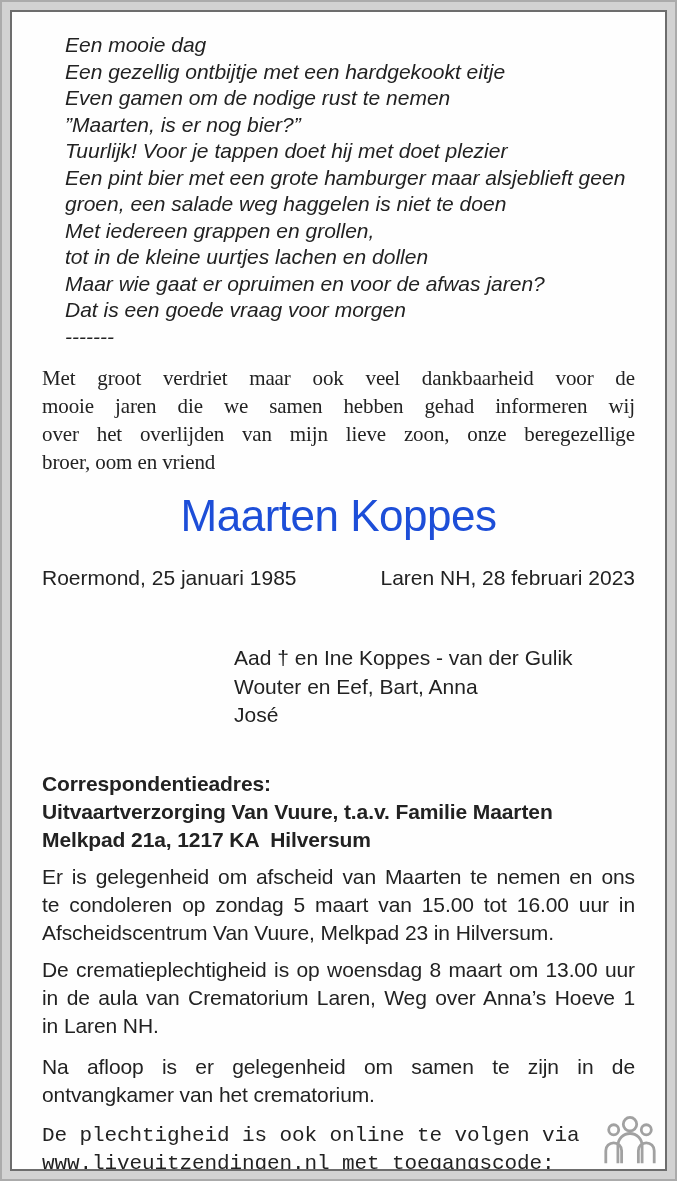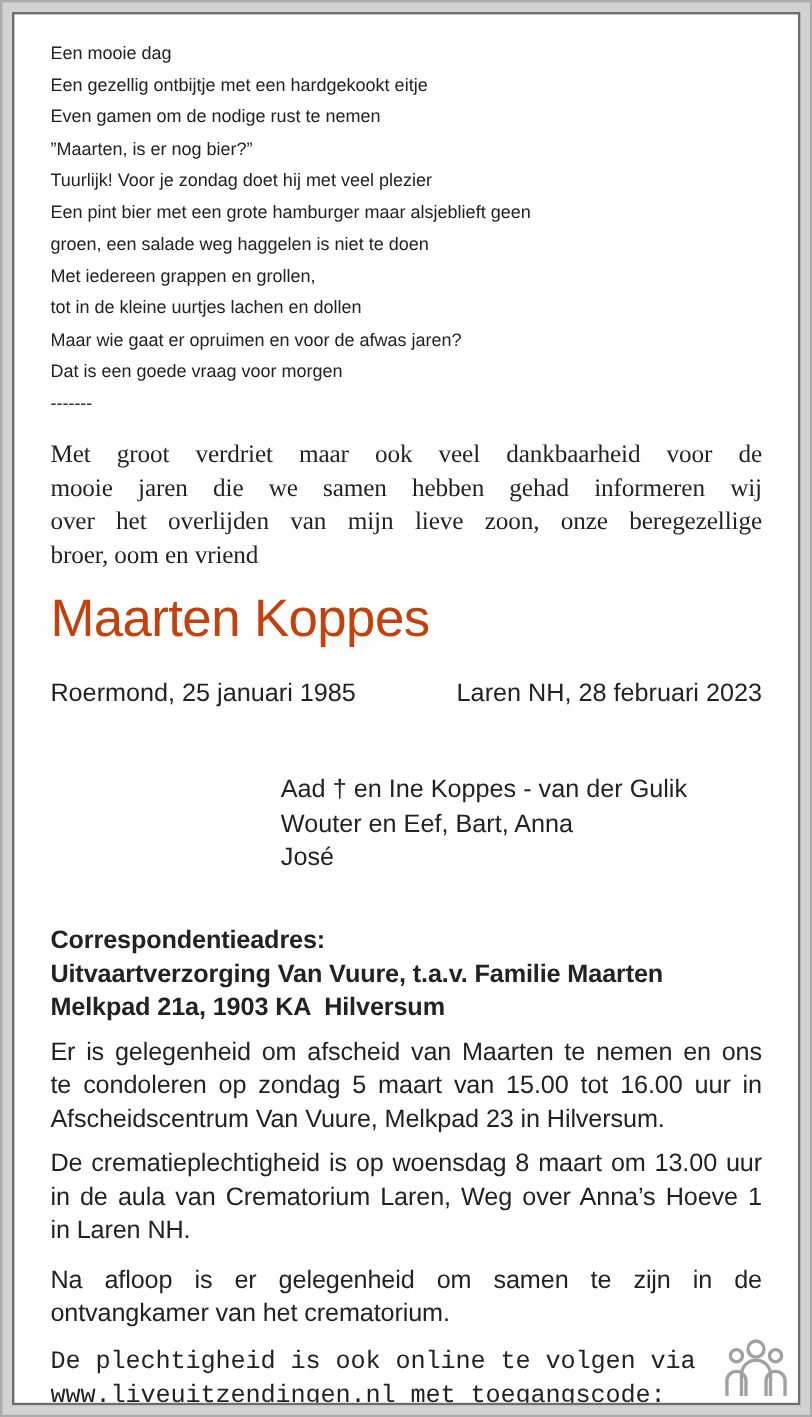--- a/index.html
+++ b/index.html
@@ -20,43 +20,43 @@
     position: absolute;
     inset: 8px;
     box-sizing: border-box;
     background: #fefefe;
     border: 2px solid #6d6d6d;
     padding: 20px 30px 0 30px;
     overflow: hidden;
   }
 
   
-  .poem { font-size: 15px; line-height: 26.5px; }
+  .poem { font-style: italic; font-size: 21px; line-height: 26.5px; margin-left: 23px; }
   .pline { white-space: nowrap; }
 
   
   .para { font-size: 21px; line-height: 28px; letter-spacing: -0.1px; }
   .line  { white-space: pre-wrap; }
   .jline {
     text-align: justify;
     text-align-last: justify;
     height: 28px;
     overflow: hidden;
     white-space: normal;
   }
 
   .announcement { margin-top: 14px; font-family: Liberation Serif, serif; }
 
   .name {
     margin-top: 14px;
     font-size: 44px;
     line-height: 52px;
     letter-spacing: -0.5px;
-    text-align: left;
-    color: #c2410c;
+    text-align: center;
+    color: #1d4ed8;
   }
 
   .dates {
     margin-top: 22px;
     display: flex;
     justify-content: space-between;
     font-size: 21px;
     line-height: 28px;
   }
 
@@ -83,21 +83,21 @@
 <body>
 
 <div class="page">
   <div class="card">
 
     <div class="poem">
       <div class="pline">Een mooie dag</div>
       <div class="pline">Een gezellig ontbijtje met een hardgekookt eitje</div>
       <div class="pline">Even gamen om de nodige rust te nemen</div>
       <div class="pline">”Maarten, is er nog bier?”</div>
-      <div class="pline">Tuurlijk! Voor je zondag doet hij met veel plezier</div>
+      <div class="pline">Tuurlijk! Voor je tappen doet hij met doet plezier</div>
       <div class="pline">Een pint bier met een grote hamburger maar alsjeblieft geen</div>
       <div class="pline">groen, een salade weg haggelen is niet te doen</div>
       <div class="pline">Met iedereen grappen en grollen,</div>
       <div class="pline">tot in de kleine uurtjes lachen en dollen</div>
       <div class="pline">Maar wie gaat er opruimen en voor de afwas jaren?</div>
       <div class="pline">Dat is een goede vraag voor morgen</div>
       <div class="pline">-------</div>
     </div>
 
     <div class="para announcement">
@@ -116,21 +116,21 @@
 
     <div class="family">
       <div class="line">Aad † en Ine Koppes - van der Gulik</div>
       <div class="line">Wouter en Eef, Bart, Anna</div>
       <div class="line">José</div>
     </div>
 
     <div class="para correspondence">
       <div class="line">Correspondentieadres:</div>
       <div class="line">Uitvaartverzorging Van Vuure, t.a.v. Familie Maarten</div>
-      <div class="line">Melkpad 21a, 1903 KA  Hilversum</div>
+      <div class="line">Melkpad 21a, 1217 KA  Hilversum</div>
     </div>
 
     <div class="para farewell">
       <div class="jline">Er is gelegenheid om afscheid van Maarten te nemen en ons</div>
       <div class="jline">te condoleren op zondag 5 maart van 15.00 tot 16.00 uur in</div>
       <div class="line">Afscheidscentrum Van Vuure, Melkpad 23 in Hilversum.</div>
     </div>
 
     <div class="para cremation">
       <div class="jline">De crematieplechtigheid is op woensdag 8 maart om 13.00 uur</div>

